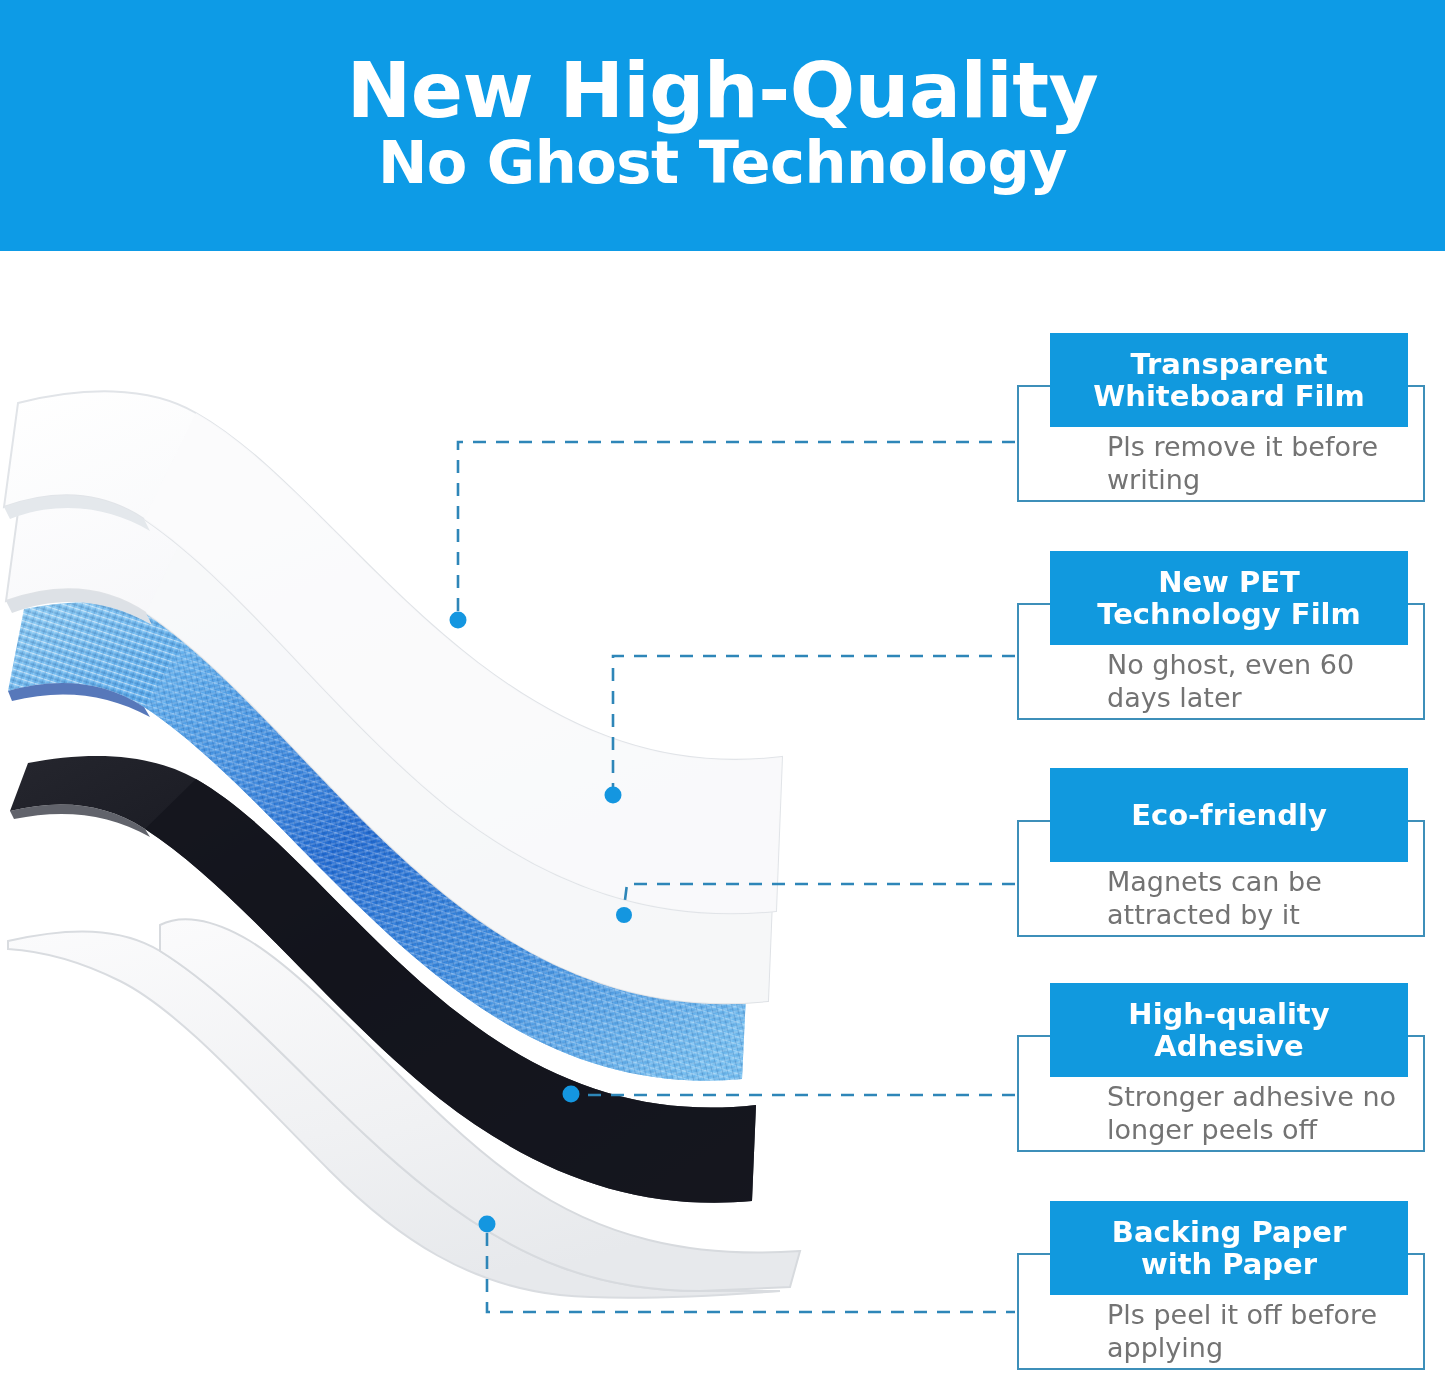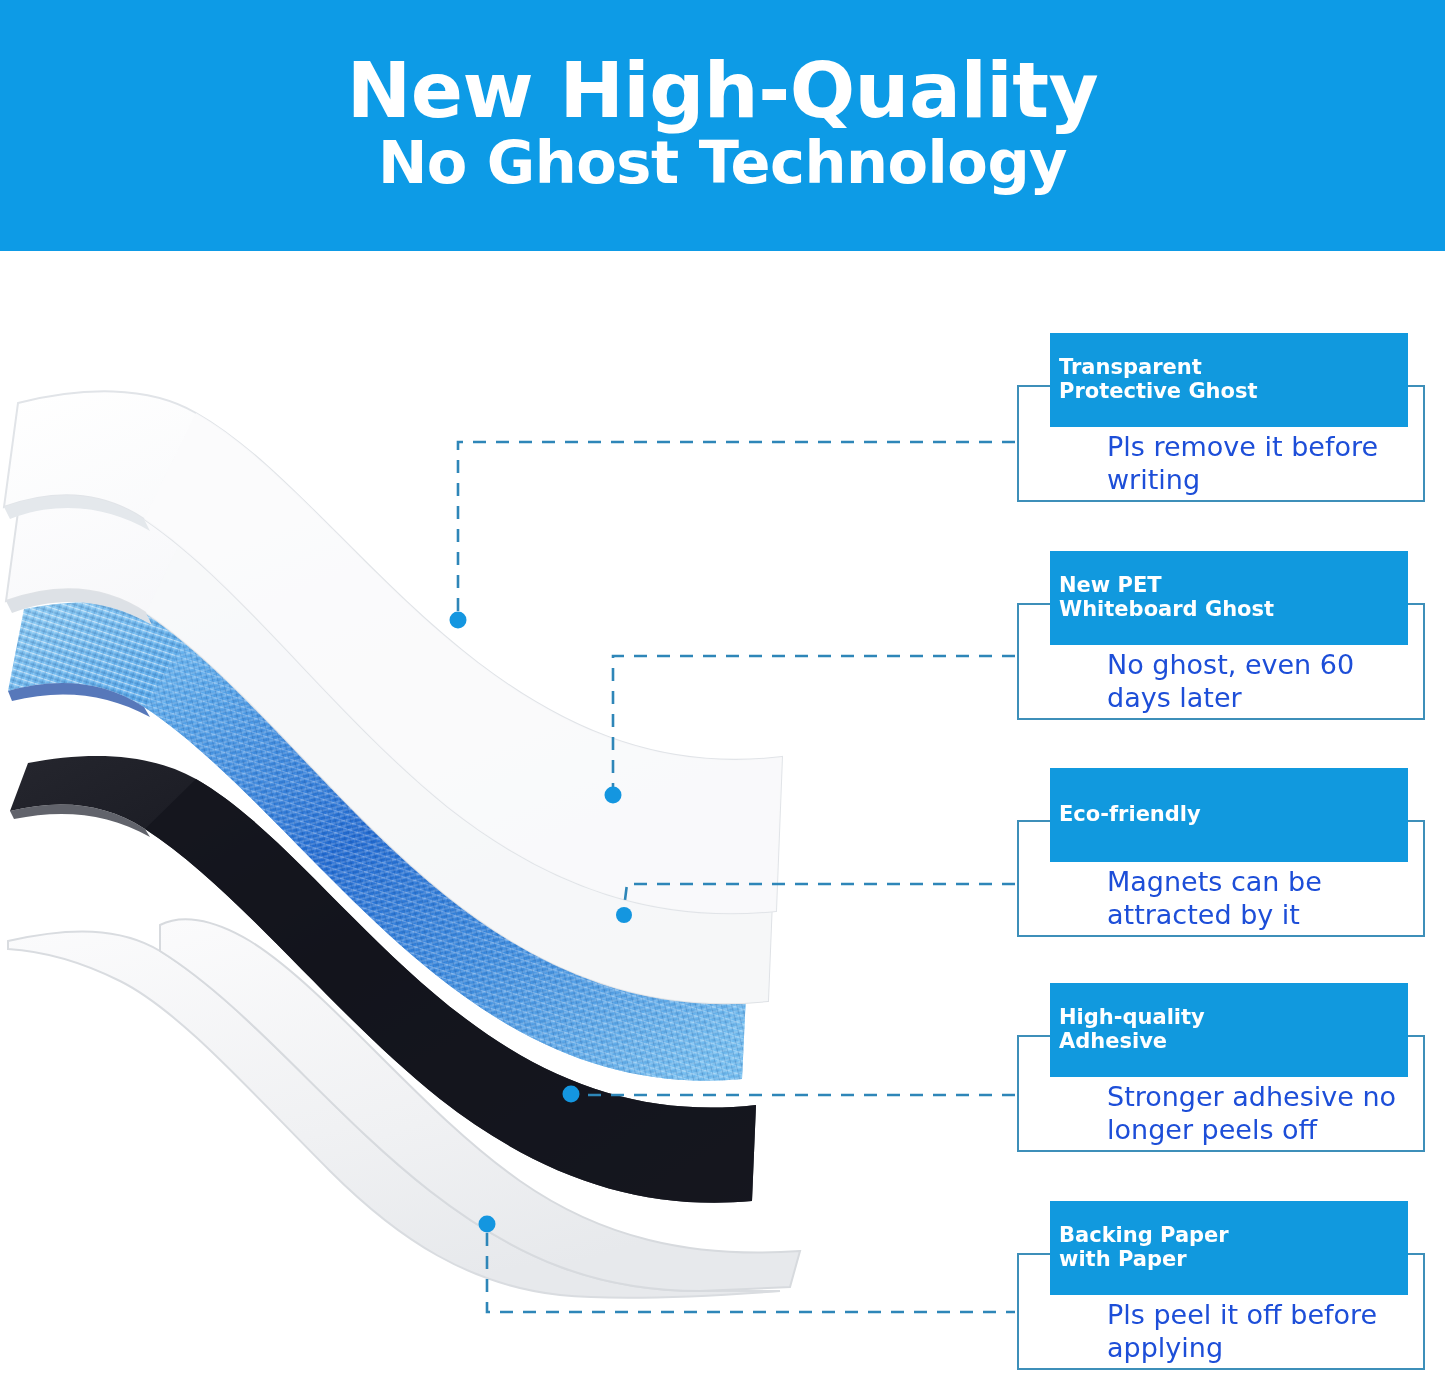--- a/index.html
+++ b/index.html
@@ -46,36 +46,36 @@
     border:2px solid #3d8fb9;
     background:#ffffff;
     box-sizing:border-box;
     height:117px;
   }
   .callout .desc-text{
     position:absolute;left:88px;top:44px;width:300px;
     font-family:"DejaVu Sans", sans-serif;
     font-size:27px;
     line-height:1.22;
-    color:#1d4ed8;
+    color:#737373;
     font-weight:normal;
   }
   .callout .head{
     position:absolute;left:43px;top:0;width:358px;height:94px;
     background:#1199de;
     display:flex;align-items:center;justify-content:center;
     z-index:3;
   }
   .callout .head-text{
     color:#ffffff;
     font-family:"DejaVu Sans", sans-serif;
     font-weight:bold;
-    font-size:21px;
+    font-size:29px;
     line-height:1.12;
-    text-align:left;
+    text-align:center;
     width:340px;
   }
   .callout .head-text .hl{display:block;white-space:nowrap;}
 
   .c1{left:1007px;top:333px;}
   .c2{left:1007px;top:551px;}
   .c3{left:1007px;top:768px;}
   .c4{left:1007px;top:983px;}
   .c5{left:1007px;top:1201px;}
 </style>
@@ -257,33 +257,33 @@
     </g>
   </svg>
 
   <div class="callout c1">
     <div class="desc-box">
       <div class="desc-text">Pls remove it before writing</div>
     </div>
     <div class="head">
       <div class="head-text">
         <span class="hl">Transparent</span>
-        <span class="hl">Protective Ghost</span>
+        <span class="hl">Whiteboard Film</span>
       </div>
     </div>
   </div>
 
   <div class="callout c2">
     <div class="desc-box">
       <div class="desc-text">No ghost, even 60 days later</div>
     </div>
     <div class="head">
       <div class="head-text">
         <span class="hl">New PET</span>
-        <span class="hl">Whiteboard Ghost</span>
+        <span class="hl">Technology Film</span>
       </div>
     </div>
   </div>
 
   <div class="callout c3">
     <div class="desc-box">
       <div class="desc-text">Magnets can be attracted by it</div>
     </div>
     <div class="head">
       <div class="head-text">

